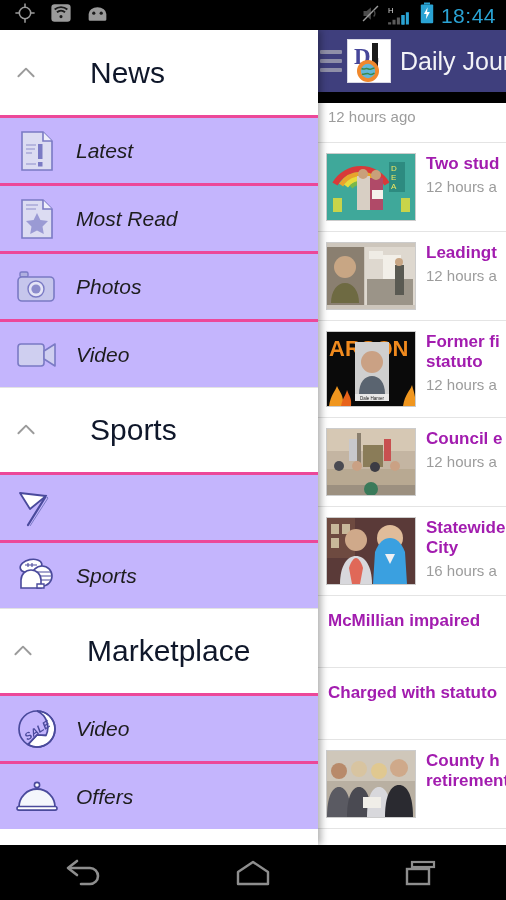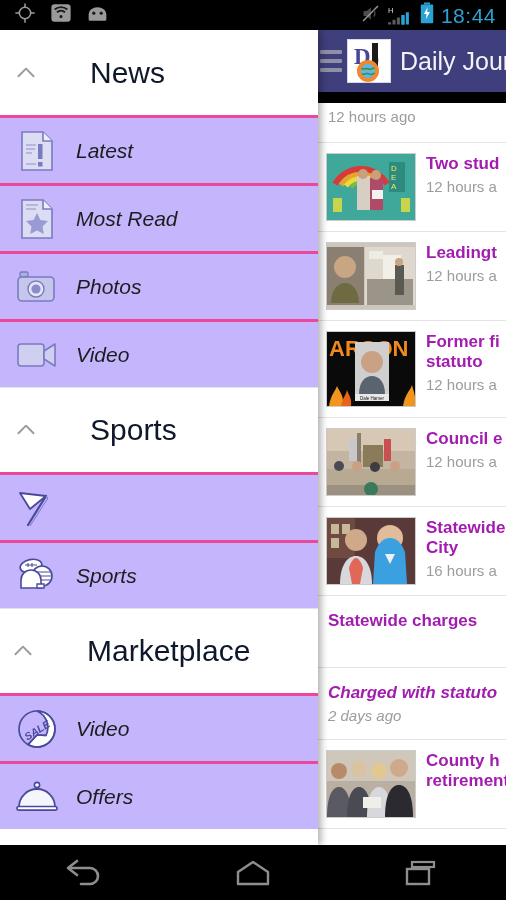--- a/index.html
+++ b/index.html
@@ -281,28 +281,27 @@
     </div>
     <div class="news-text">
       <div class="news-title wrap">Statewide</div>
       <div class="news-title wrap">City</div>
       <div class="news-time">16 hours a</div>
     </div>
   </div>
 
   <div class="news-item no-thumb" style="min-height:72px;padding-top:14px;">
     <div class="news-text">
-      <div class="news-title">Statewide charges</div>
-    </div>
-  </div>
-
-  <div class="news-item no-thumb" style="min-height:72px;padding-top:14px;font-style:italic;">
+      <div class="news-title">McMillian impaired</div>
+    </div>
+  </div>
+
+  <div class="news-item no-thumb" style="min-height:72px;padding-top:14px;">
     <div class="news-text">
       <div class="news-title">Charged with statuto</div>
-      <div class="news-time">2 days ago</div>
     </div>
   </div>
 
   <div class="news-item">
     <div class="news-thumb">
       <svg width="88" height="66" viewBox="0 0 88 66" preserveAspectRatio="none">
         <rect width="88" height="66" fill="#b9b0a2"></rect>
         <rect x="0" y="0" width="88" height="30" fill="#cfc7ba"></rect>
         <circle cx="12" cy="20" r="8" fill="#b88a6a"></circle>
         <circle cx="32" cy="18" r="8" fill="#d8c4a0"></circle>

